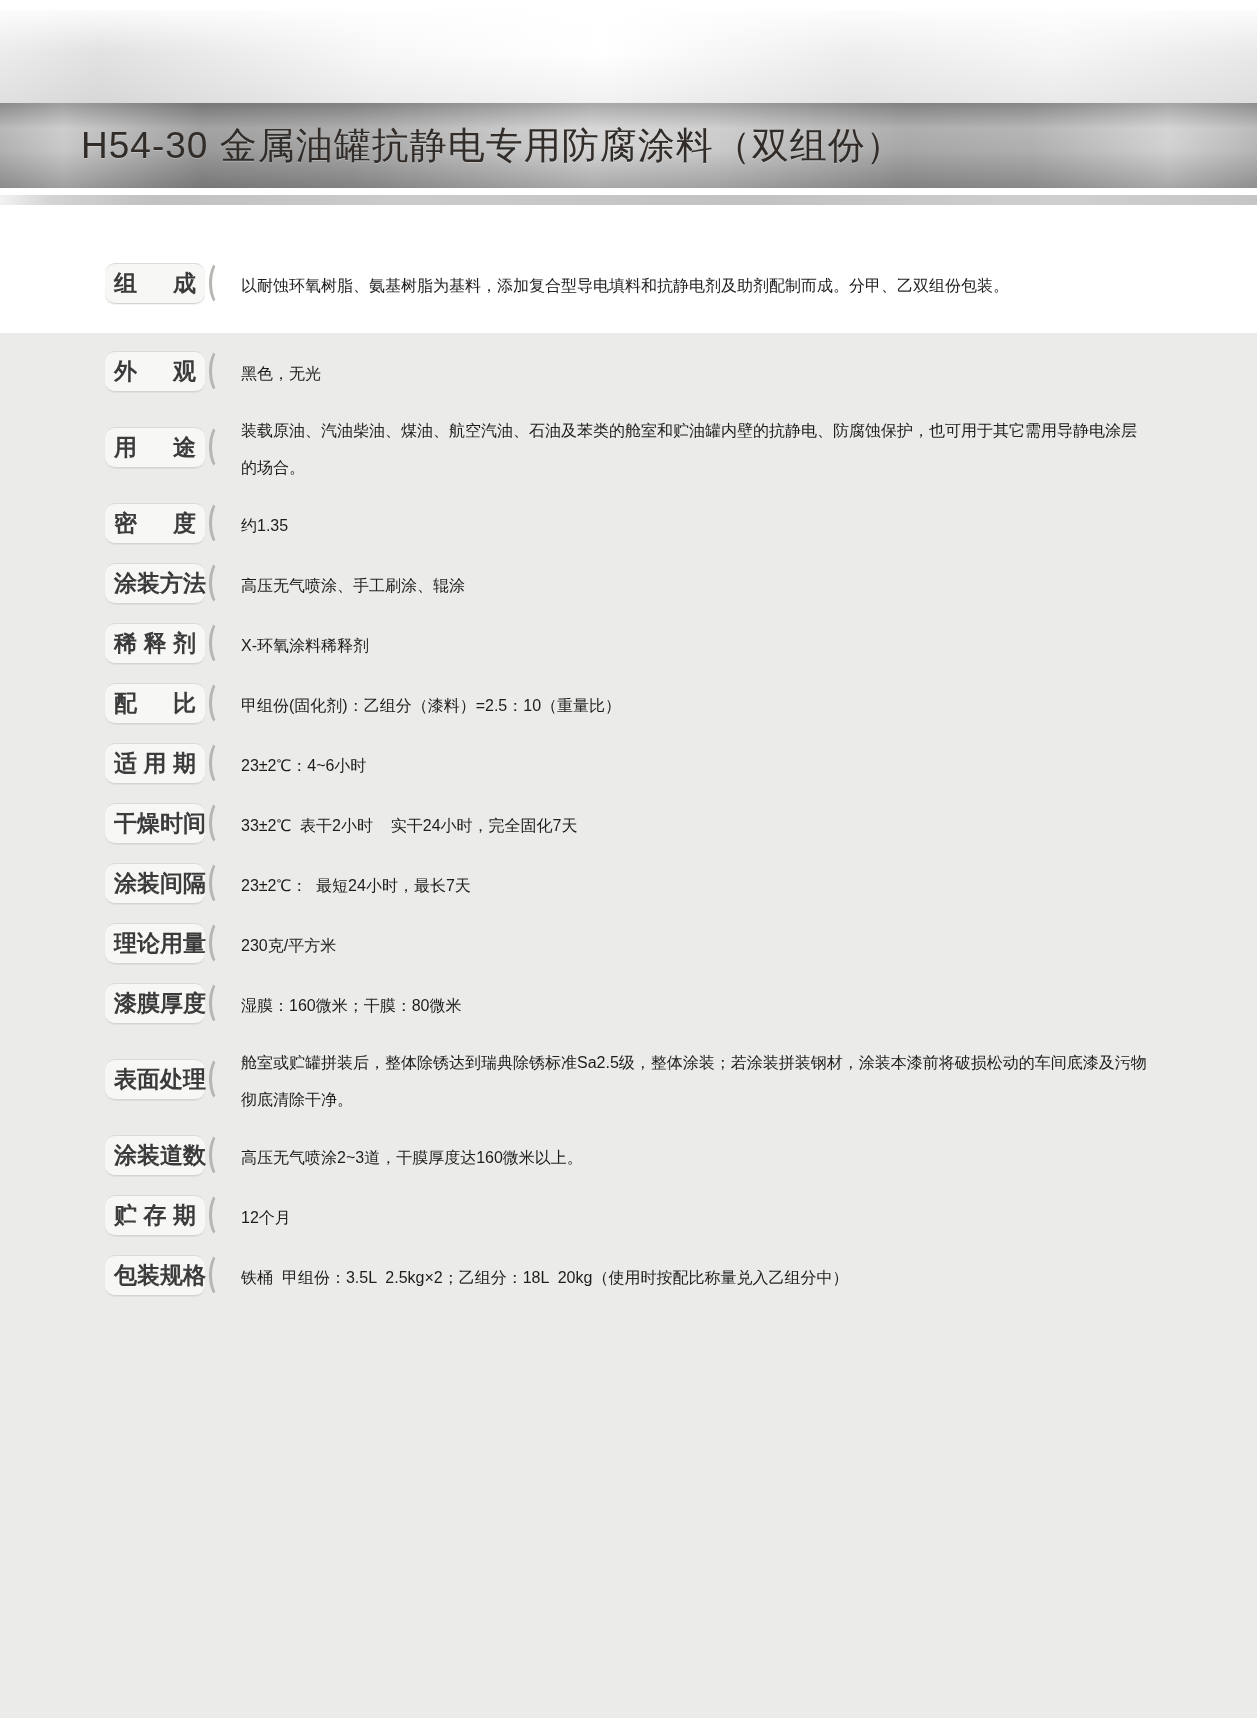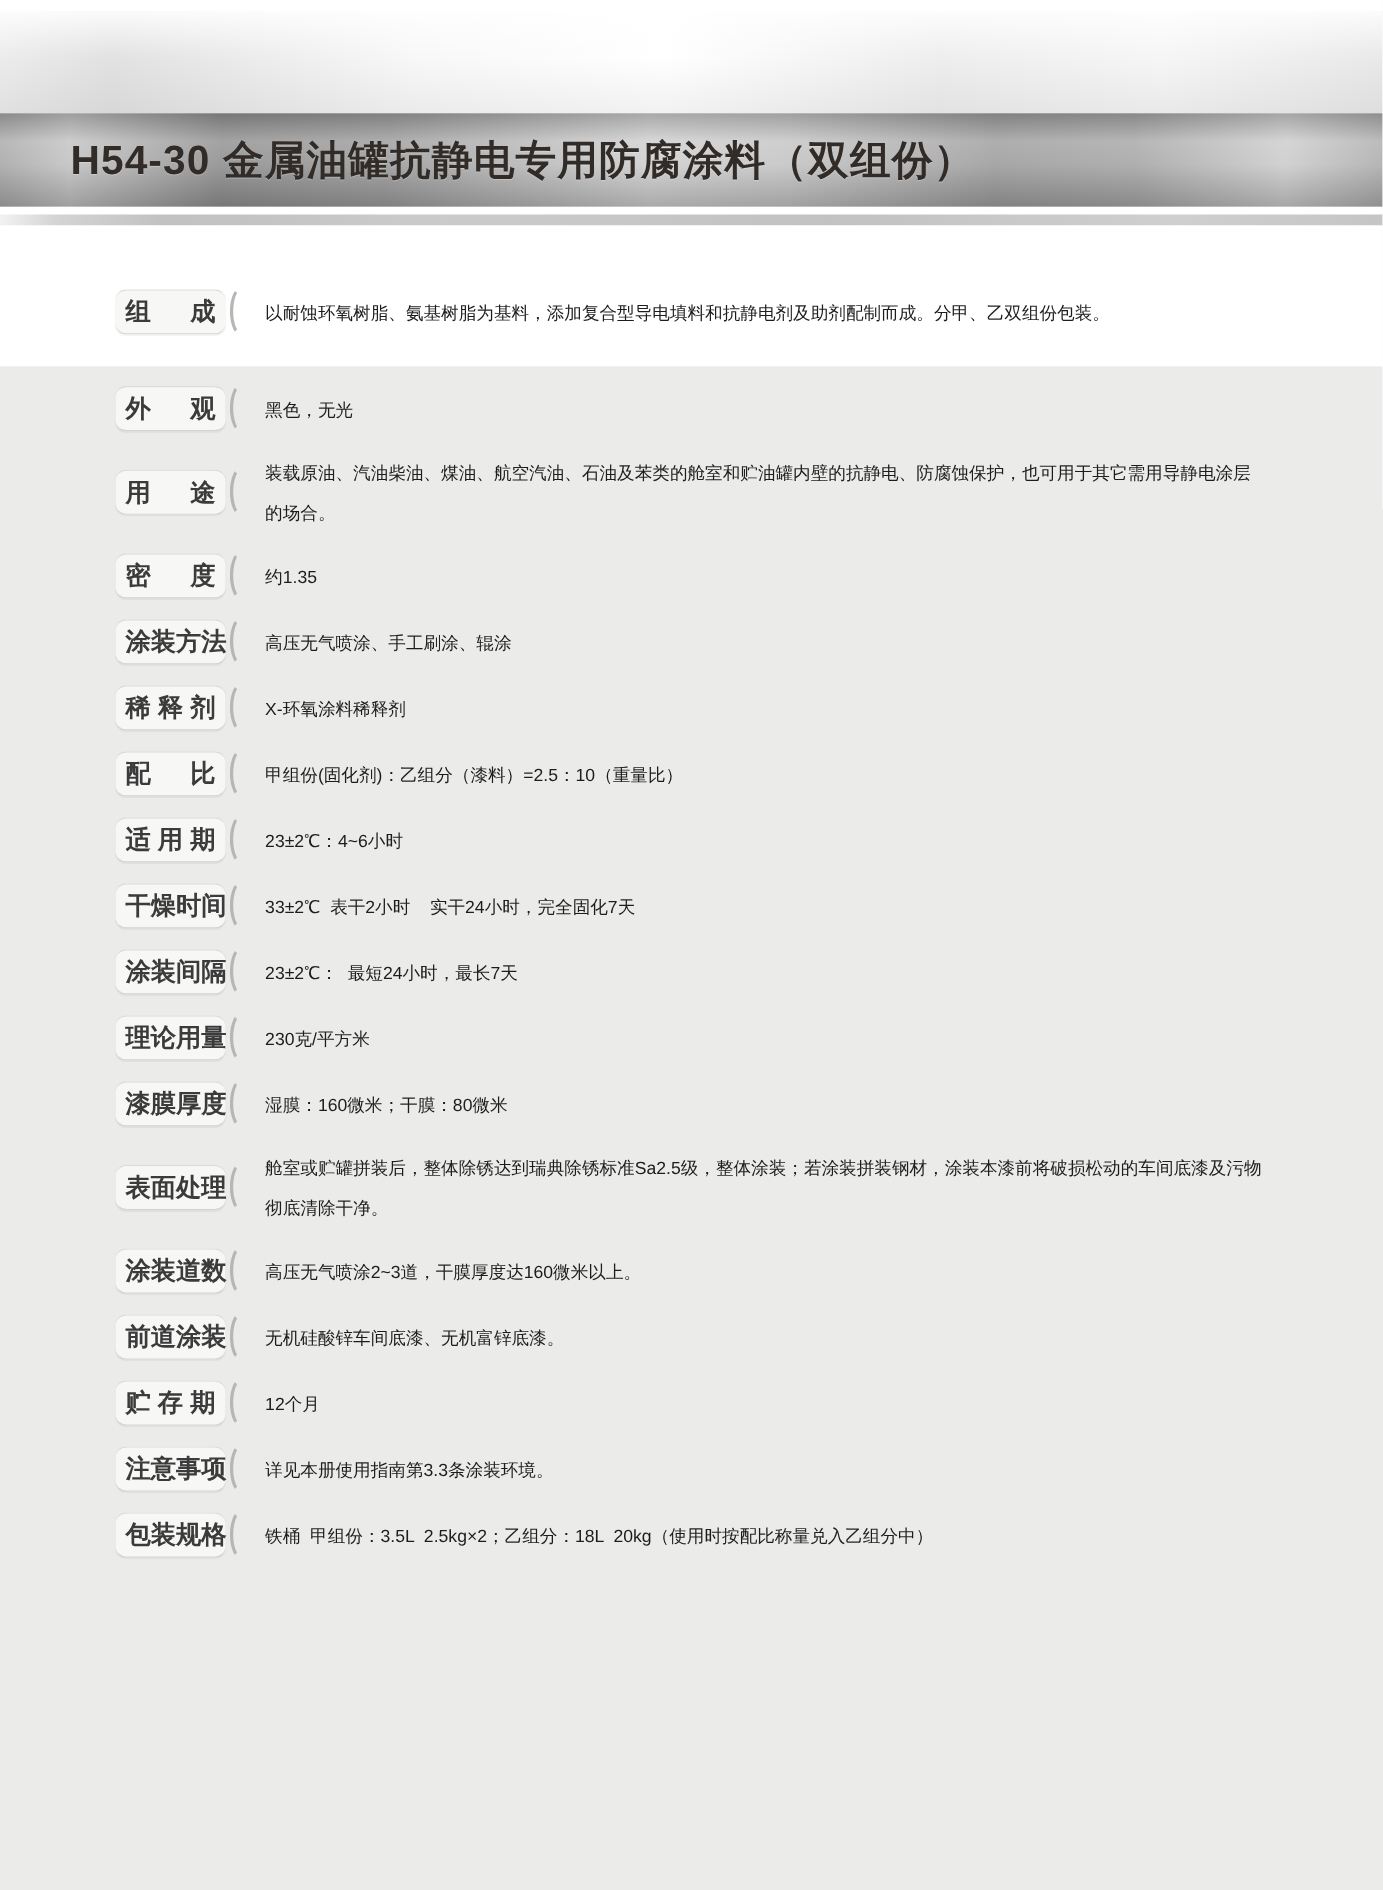--- a/index.html
+++ b/index.html
@@ -28,23 +28,23 @@
   }
   .band-main {
     height:85px;
     display:flex;
     align-items:center;
     background:
       linear-gradient(to bottom, rgba(30,30,30,0.22) 0%, rgba(255,255,255,0.18) 30%, rgba(255,255,255,0.10) 55%, rgba(20,20,20,0.20) 100%),
       linear-gradient(90deg, #a8a8a8 0%, #c2c2c2 5%, #8f8f8f 16%, #9c9c9c 28%, #cfcfcf 47%, #c4c4c4 57%, #9d9d9d 72%, #a6a6a6 82%, #cccccc 93%, #adadad 100%);
   }
   .band-main h1 {
-    padding-left:64px;
+    padding-left:81px;
     font-size:37px;
-    font-weight:bold;
+    font-weight:normal;
     letter-spacing:1px;
     color:#322c29;
     text-shadow:0 1px 0 rgba(255,255,255,0.25);
     white-space:nowrap;
   }
   .band-gap { height:7px; background:#ffffff; }
   .band-thin {
     height:10px;
     background:linear-gradient(90deg, #f2f2f2 0%, #d4d4d4 4%, #c1c1c1 12%, #cbcbcb 32%, #c2c2c2 60%, #cfcfcf 85%, #c5c5c5 100%);
   }
@@ -231,43 +231,29 @@
   </div>
 
   <div class="row">
     <div class="pill">
       <span class="pill-text">涂装道数</span>
     </div>
     <span class="bracket"></span>
     <div class="value">高压无气喷涂2~3道，干膜厚度达160微米以上。</div>
   </div>
 
-  <div class="row">
-    <div class="pill">
-      <span class="pill-text">前道涂装</span>
-    </div>
-    <span class="bracket"></span>
-    <div class="value">无机硅酸锌车间底漆、无机富锌底漆。</div>
-  </div>
 
   <div class="row">
     <div class="pill">
       <span class="pill-text">贮存期</span>
     </div>
     <span class="bracket"></span>
     <div class="value">12个月</div>
   </div>
 
-  <div class="row">
-    <div class="pill">
-      <span class="pill-text">注意事项</span>
-    </div>
-    <span class="bracket"></span>
-    <div class="value">详见本册使用指南第3.3条涂装环境。</div>
-  </div>
 
   <div class="row">
     <div class="pill">
       <span class="pill-text">包装规格</span>
     </div>
     <span class="bracket"></span>
     <div class="value">铁桶  甲组份：3.5L  2.5kg×2；乙组分：18L  20kg（使用时按配比称量兑入乙组分中）</div>
   </div>
 </section>
   </main>

